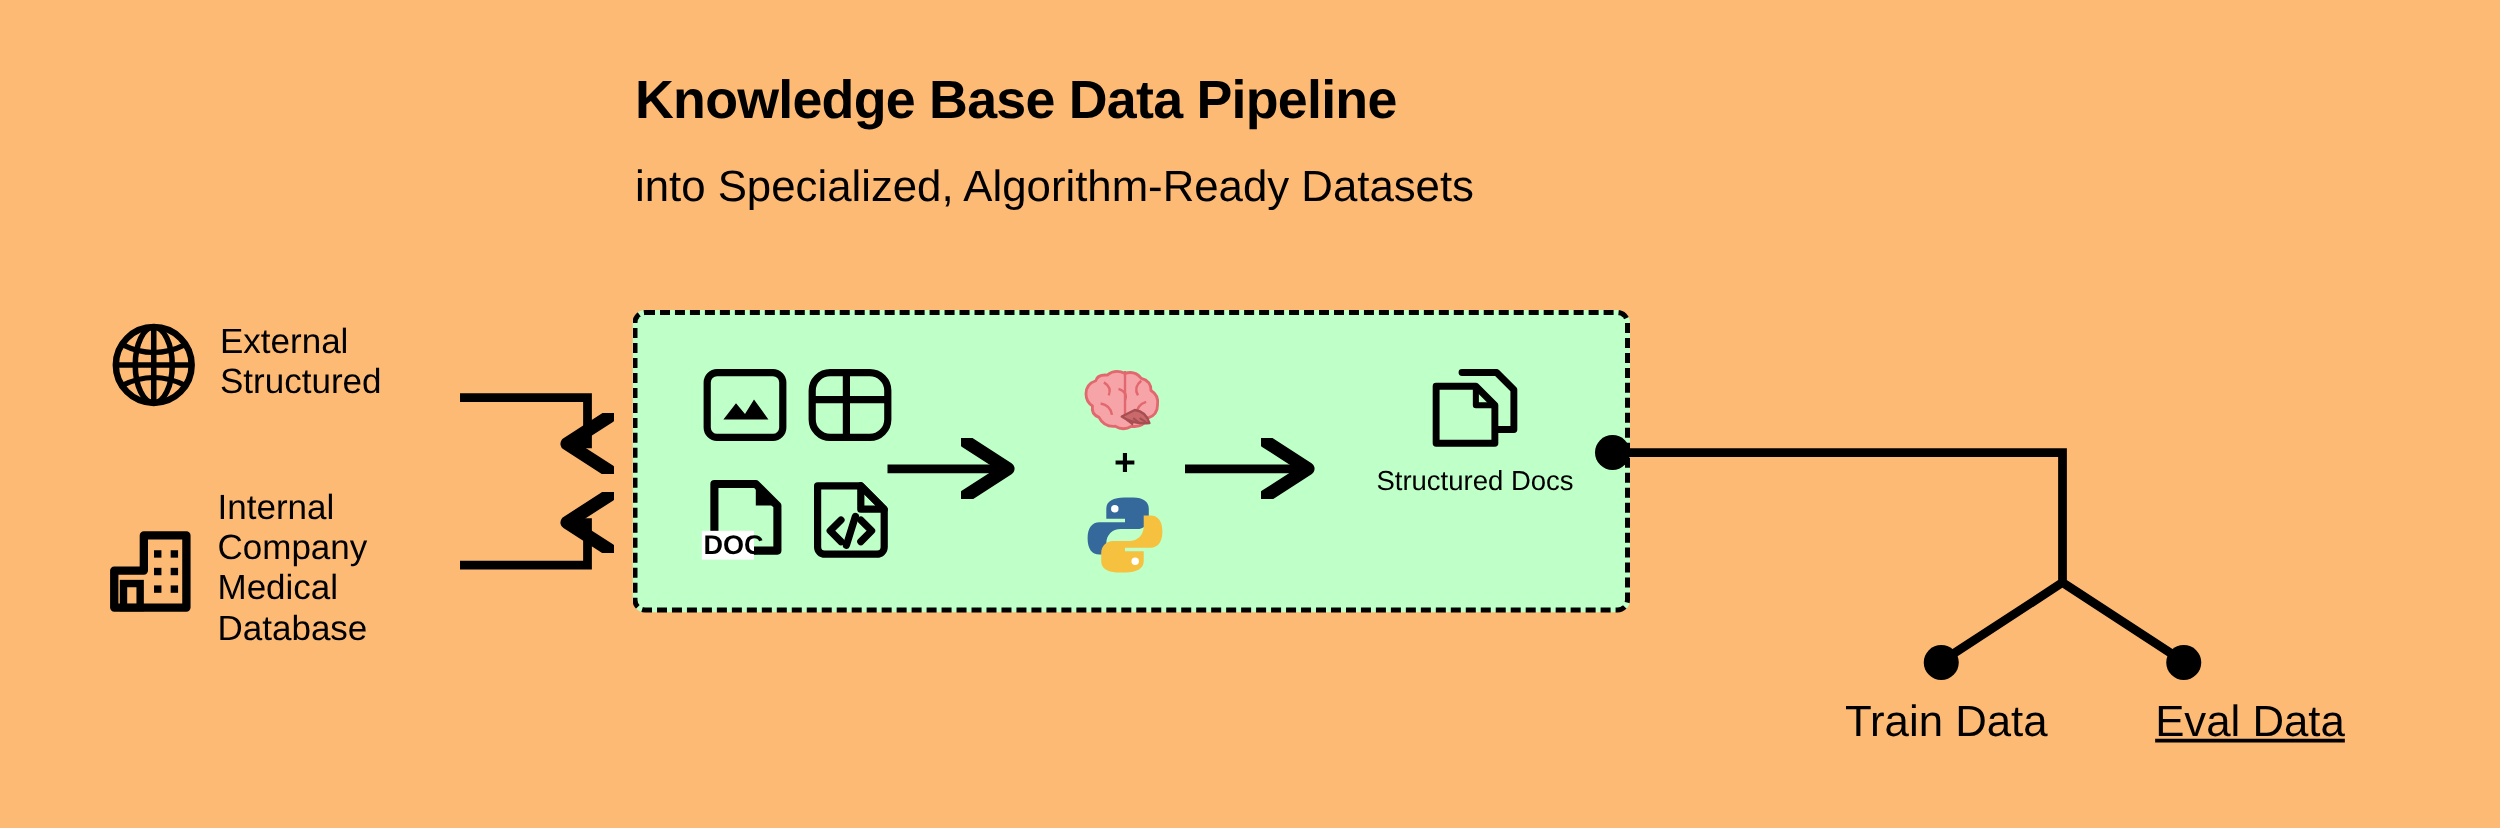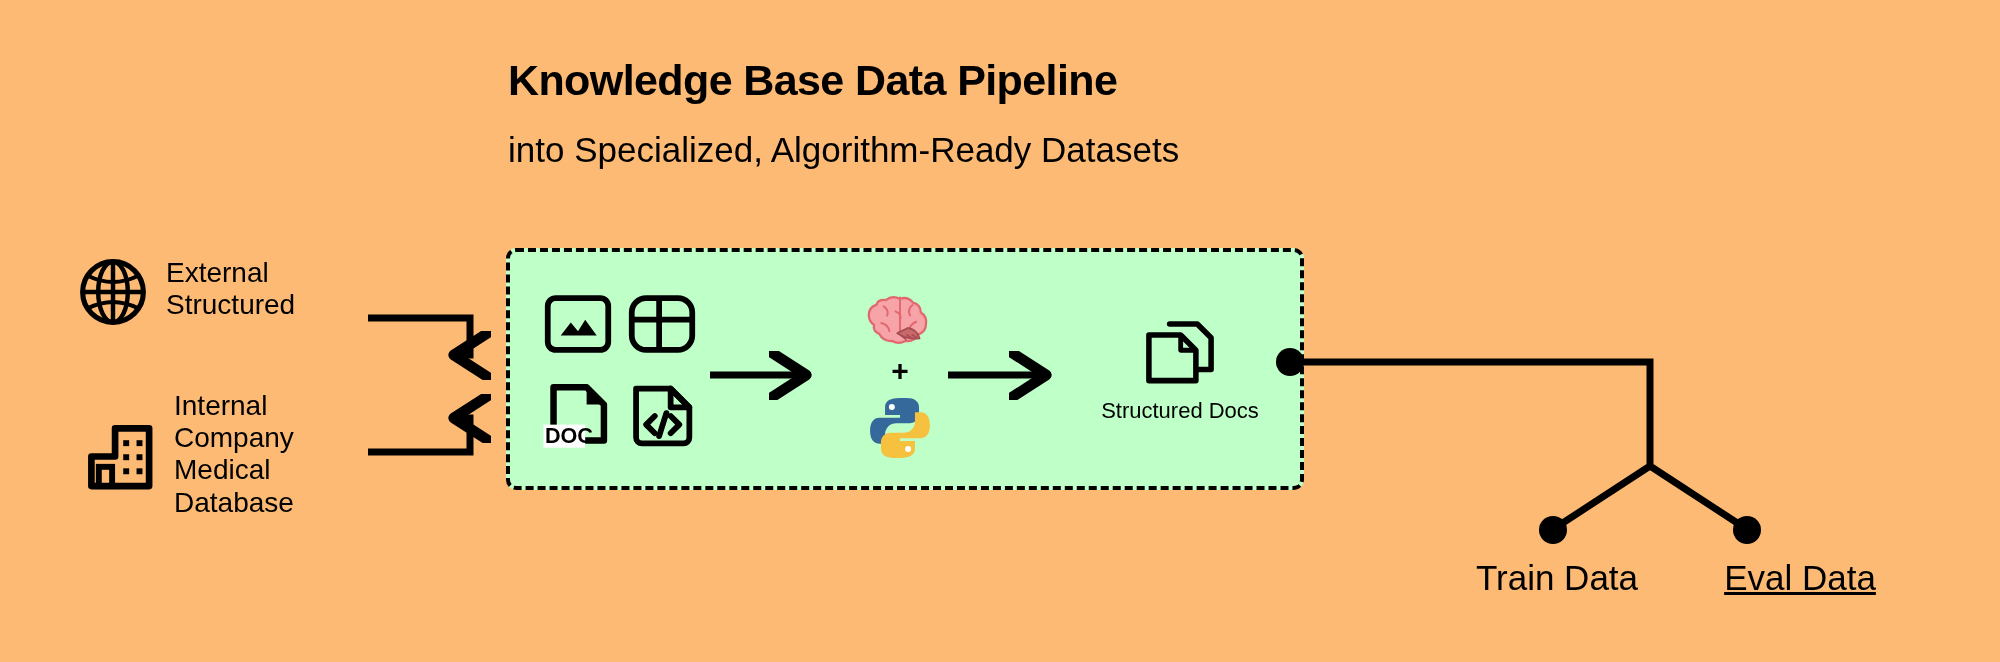--- a/index.html
+++ b/index.html
@@ -54,39 +54,39 @@
     display: block;
   }
   .source-label {
     font-size: 28px;
     line-height: 1.15;
     white-space: nowrap;
     padding-top: 2px;
   }
   .source-label .lbl-line { display: block; }
 
-  #src-external { left: 76px; top: 255px; }
+  #src-external { left: 86px; top: 255px; }
   #src-internal { left: 84px; top: 388px; }
   #src-internal .source-icon { margin-top: 30px; }
 
   
   #pipeline-box {
     left: 506px;
     top: 248px;
     width: 798px;
     height: 242px;
     background: #bfffc8;
     border: 4px dashed #000000;
     border-radius: 10px;
     box-sizing: border-box;
   }
 
   
   #format-grid {
-    left: 542px;
+    left: 560px;
     top: 288px;
     width: 156px;
     height: 164px;
     display: grid;
     grid-template-columns: 72px 72px;
     grid-template-rows: 72px 72px;
     column-gap: 12px;
     row-gap: 20px;
   }
   .fmt-icon { width: 72px; height: 72px; display: block; }
@@ -107,21 +107,21 @@
   #plus-sign {
     font-size: 30px;
     font-weight: bold;
     line-height: 1;
     margin: 1px 0;
   }
 
   
   #structured-docs {
     left: 1090px;
-    top: 318px;
+    top: 292px;
     width: 180px;
     display: flex;
     flex-direction: column;
     align-items: center;
   }
   #docs-icon { width: 76px; height: 70px; display: block; }
   #docs-label {
     margin-top: 10px;
     font-size: 22px;
     white-space: nowrap;

